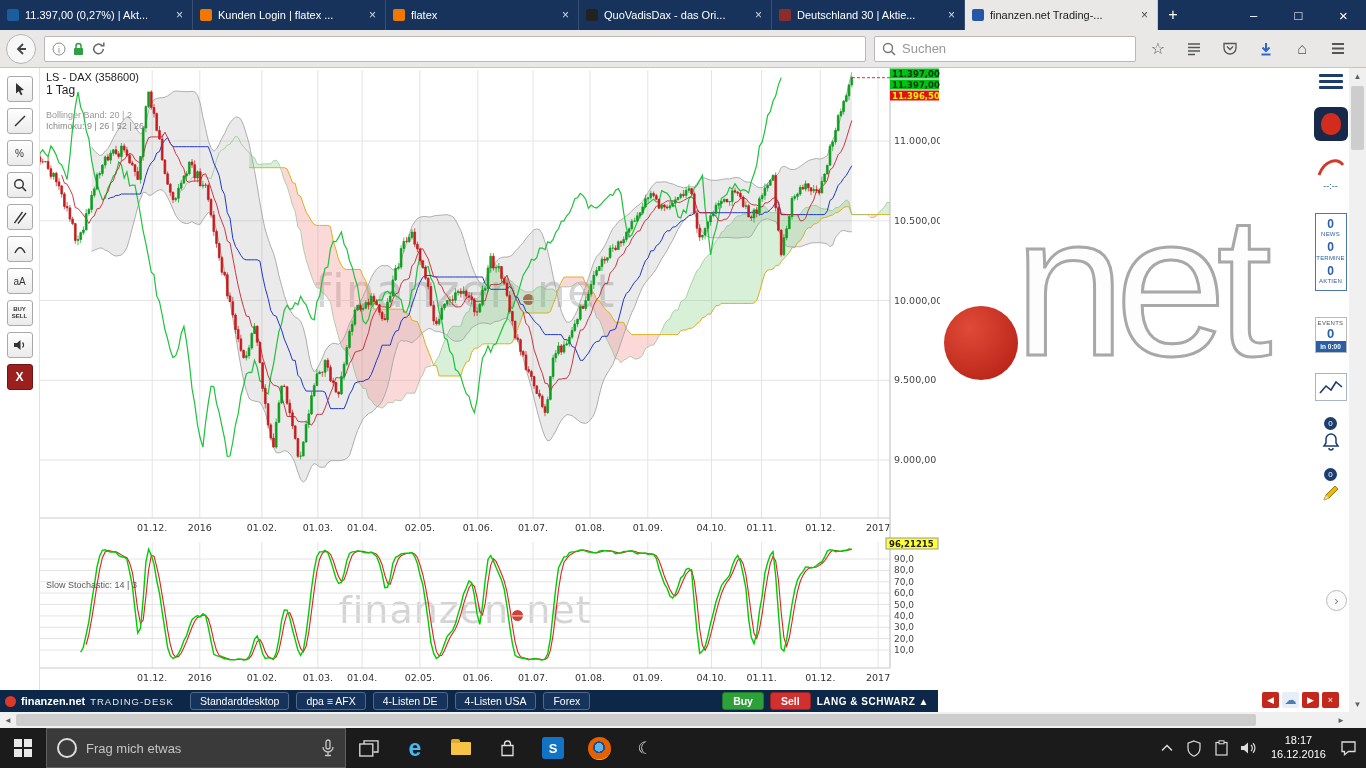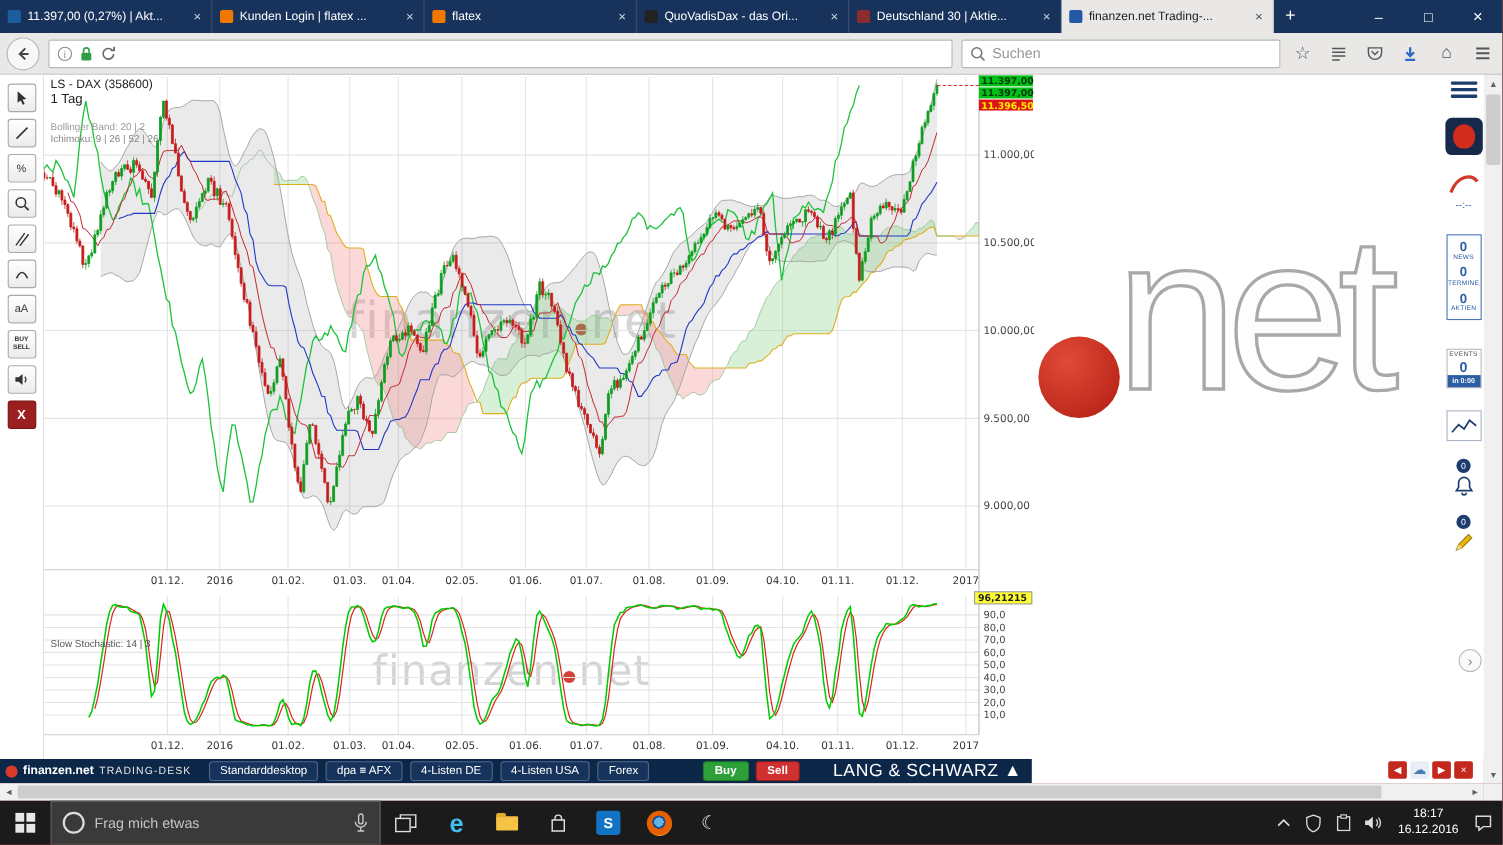--- a/index.html
+++ b/index.html
@@ -19,21 +19,21 @@
   .wc{width:45px;display:flex;align-items:center;justify-content:center;color:#fff;font-size:13px;}
   .wc.close{font-size:15px;}
   
   #navbar{position:absolute;left:0;top:30px;width:1366px;height:38px;background:#e9e8e7;border-bottom:1px solid #c6c5c4;
           display:flex;align-items:center;padding:0 6px;box-sizing:border-box;gap:8px;}
   #backbtn{width:28px;height:28px;flex:none;border:1px solid #b5b5b5;border-radius:50%;background:#f7f7f7;
            display:flex;align-items:center;justify-content:center;}
   #urlbox{flex:none;width:822px;height:26px;background:#fff;border:1px solid #b8b8b8;border-radius:2px;
           display:flex;align-items:center;padding:0 7px;gap:7px;box-sizing:border-box;}
   #urltext{font-size:13px;color:#333;flex:1;white-space:nowrap;overflow:hidden;}
-  #searchbox{flex:none;width:290px;height:26px;background:#fff;border:1px solid #b8b8b8;border-radius:2px;
+  #searchbox{flex:none;width:262px;height:26px;background:#fff;border:1px solid #b8b8b8;border-radius:2px;
              display:flex;align-items:center;padding:0 7px;gap:6px;box-sizing:border-box;}
   #searchtext{font-size:13px;color:#979797;}
   .navicon{width:28px;height:28px;display:flex;align-items:center;justify-content:center;color:#555;font-size:16px;}
   
   #viewport{position:absolute;left:0;top:68px;width:1349px;height:644px;background:#fff;}
   .watermark{position:absolute;left:40px;width:850px;text-align:center;color:#d4d4d4;z-index:0;
              font-family:"DejaVu Sans",sans-serif;letter-spacing:1px;}
   .wm-dot{display:inline-block;width:11px;height:11px;border-radius:50%;background:#cf4236;margin:0 3px 2px 3px;}
   #wm1{top:196px;font-size:46px;}
   #wm2{top:520px;font-size:38px;}
@@ -56,21 +56,21 @@
              align-items:center;gap:6px;padding:0 5px;box-sizing:border-box;z-index:3;}
   #brand{display:flex;align-items:center;gap:5px;color:#fff;font-size:11px;font-weight:bold;white-space:nowrap;}
   .brand-dot{width:11px;height:11px;border-radius:50%;background:#d93a2b;flex:none;}
   #brand-suffix{font-weight:normal;font-size:9.5px;letter-spacing:1px;color:#e8e8e8;}
   #bb-buttons{display:flex;gap:7px;margin-left:10px;}
   .bb-btn{border:1px solid #51688c;color:#fff;font-size:10.5px;padding:2px 9px;border-radius:3px;background:#16335c;white-space:nowrap;}
   #bb-right{margin-left:auto;display:flex;align-items:center;gap:6px;}
   .trade-btn{font-size:10.5px;padding:2px 10px;border-radius:3px;color:#fff;font-weight:bold;}
   #buybtn{background:#2ea03a;border:1px solid #1d7a27;}
   #sellbtn{background:#d03030;border:1px solid #9c1f1f;}
-  #broker{color:#fff;font-size:16px;font-weight:normal;letter-spacing:.5px;margin-right:4px;margin-left:24px;}
+  #broker{color:#fff;font-size:10px;font-weight:bold;letter-spacing:.5px;margin-right:4px;}
   
   #rightpage{position:absolute;left:940px;top:0;width:372px;height:622px;overflow:hidden;background:#fff;}
   .nlg-dot{position:absolute;left:4px;top:238px;width:74px;height:74px;border-radius:50%;
            background:radial-gradient(circle at 35% 30%, #e04b38, #b01c10);}
   .nlg-text{position:absolute;left:74px;top:118px;font-size:200px;line-height:1;letter-spacing:-10px;
             color:#fdfdfd;-webkit-text-stroke:3px #a8a8a8;font-family:"Liberation Sans",sans-serif;}
   
   #rightstrip{position:absolute;left:1312px;top:0;width:37px;height:622px;background:#fff;display:flex;
               flex-direction:column;align-items:center;z-index:4;}
   .rs-burger{margin-top:6px;display:flex;flex-direction:column;gap:3px;width:24px;}

